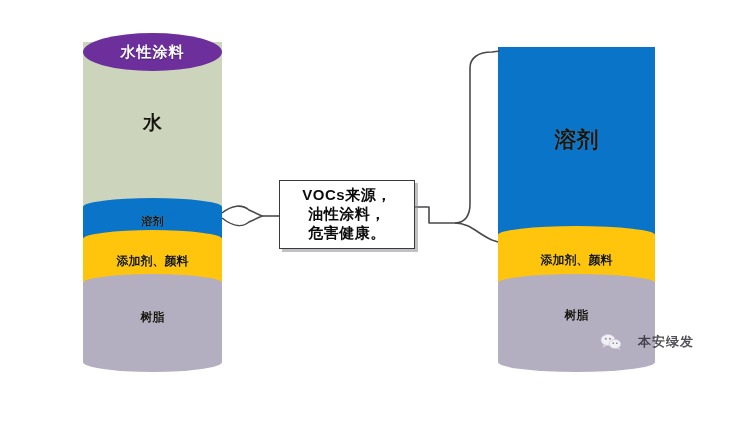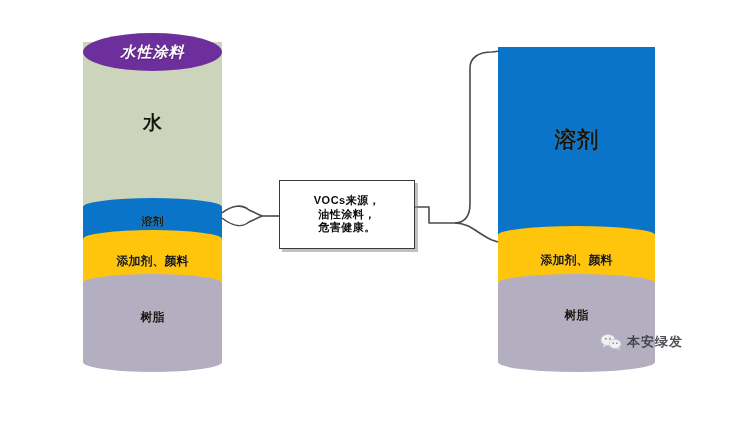--- a/index.html
+++ b/index.html
@@ -24,47 +24,46 @@
   
   .cyl .base{
     position:absolute;left:0;width:100%;height:20px;border-radius:50%;
   }
   
   .lid{
     position:absolute;border-radius:50%;
     display:flex;align-items:center;justify-content:center;
     color:#fff;font-weight:bold;letter-spacing:1px;
     text-shadow:0 1px 1px rgba(0,0,0,.35);
-    font-style:italic;
   }
   .lbl{
     position:absolute;width:100%;text-align:center;
     color:#16160f;font-weight:bold;
     text-shadow:0 0 1px rgba(255,255,255,.35);
     pointer-events:none;
   }
 
   
   #callout{
     position:absolute;
     background:#ffffff;
     border:1.5px solid #3a3a3a;
     box-shadow:3px 3px 0 rgba(140,140,150,.55);
     display:flex;flex-direction:column;
     align-items:center;justify-content:center;
     line-height:1.25;
   }
   #callout .line{
-    color:#0c0c0c;font-weight:bold;font-size:11px;
+    color:#0c0c0c;font-weight:bold;font-size:15px;
     white-space:nowrap;letter-spacing:.5px;
   }
 
   
   #watermark{
-    position:absolute;display:flex;align-items:center;gap:5px;
+    position:absolute;display:flex;align-items:center;gap:16px;
     opacity:.82;
   }
   #watermark .wm-text{
     color:#2b2b33;font-size:13px;font-weight:bold;
     font-family:"Liberation Serif","DejaVu Serif",serif;
     letter-spacing:1px;
   }
 
   svg{display:block;}
 </style>

